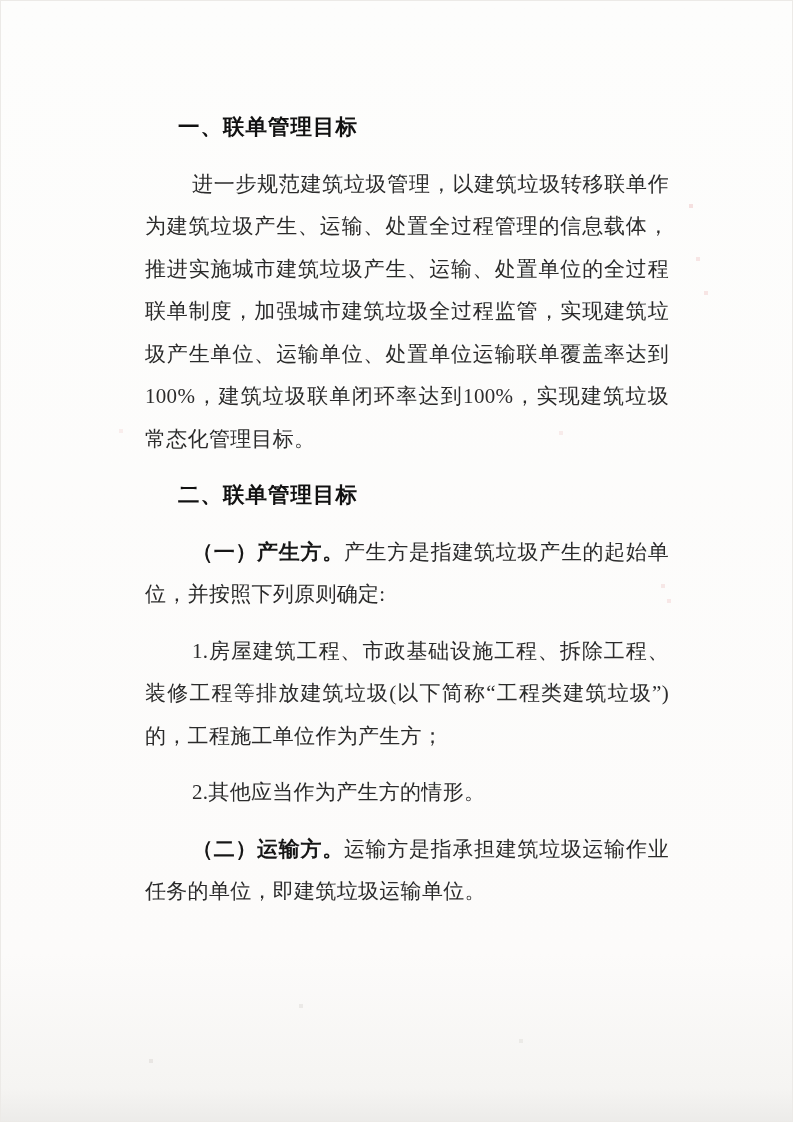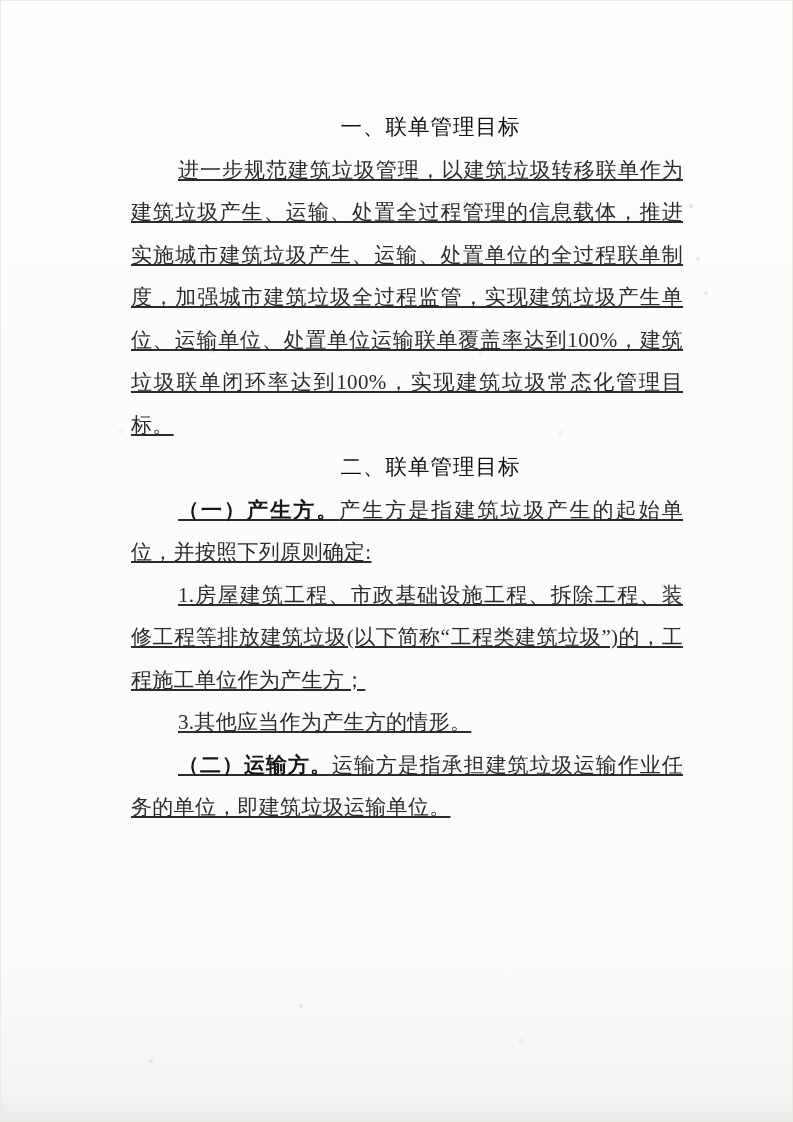--- a/index.html
+++ b/index.html
@@ -29,31 +29,30 @@
     color: #2b2b2b;
     font-size: 21px;
     line-height: 42.5px;
     letter-spacing: 0.3px;
     text-align: justify;
   }
   .heading {
     margin: 0;
     font-family: "Liberation Sans", "DejaVu Sans", sans-serif;
     font-size: 21.5px;
-    font-weight: 400;
+    font-weight: 700;
     color: #111111;
     text-indent: 47px;
     letter-spacing: 1px;
     line-height: 42.5px;
-    text-align: center;
+    text-align: left;
   }
   .para {
-    margin: 0;
+    margin: 14px;
     text-indent: 47px;
-    text-decoration: underline;
   }
   .lead {
     font-family: "Liberation Sans", "DejaVu Sans", sans-serif;
     font-weight: 700;
     color: #161616;
   }
   
   .speckles {
     position: absolute;
     top: 0; left: 0;
@@ -85,19 +84,19 @@
 
     <p class="para">进一步规范建筑垃圾管理，以建筑垃圾转移联单作为建筑垃圾产生、运输、处置全过程管理的信息载体，推进实施城市建筑垃圾产生、运输、处置单位的全过程联单制度，加强城市建筑垃圾全过程监管，实现建筑垃圾产生单位、运输单位、处置单位运输联单覆盖率达到100%，建筑垃圾联单闭环率达到100%，实现建筑垃圾常态化管理目标。</p>
 
     <h2 class="heading">二、联单管理目标</h2>
 
     <p class="para"><span class="lead">（一）产生方。</span><span>产生方是指建筑垃圾产生的起始单位，并按照下列原则确定:</span></p>
 
     <p class="para">1.房屋建筑工程、市政基础设施工程、拆除工程、装修工程等排放建筑垃圾(以下简称“工程类建筑垃圾”)的，工程施工单位作为产生方；</p>
 
 
-    <p class="para">3.其他应当作为产生方的情形。</p>
+    <p class="para">2.其他应当作为产生方的情形。</p>
 
     <p class="para"><span class="lead">（二）运输方。</span><span>运输方是指承担建筑垃圾运输作业任务的单位，即建筑垃圾运输单位。</span></p>
 
   </div>
   <div class="speckles"></div>
 </div>
 
 </body></html>

